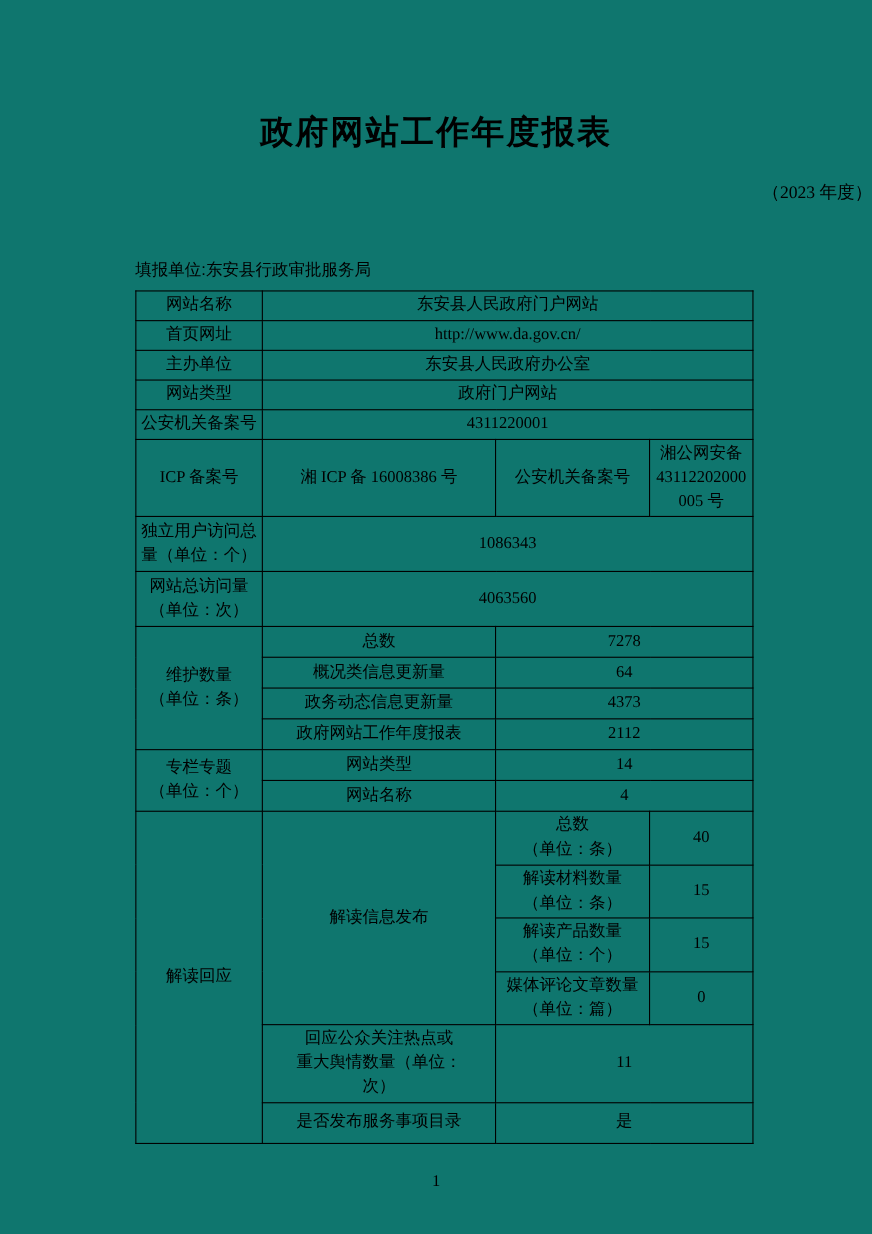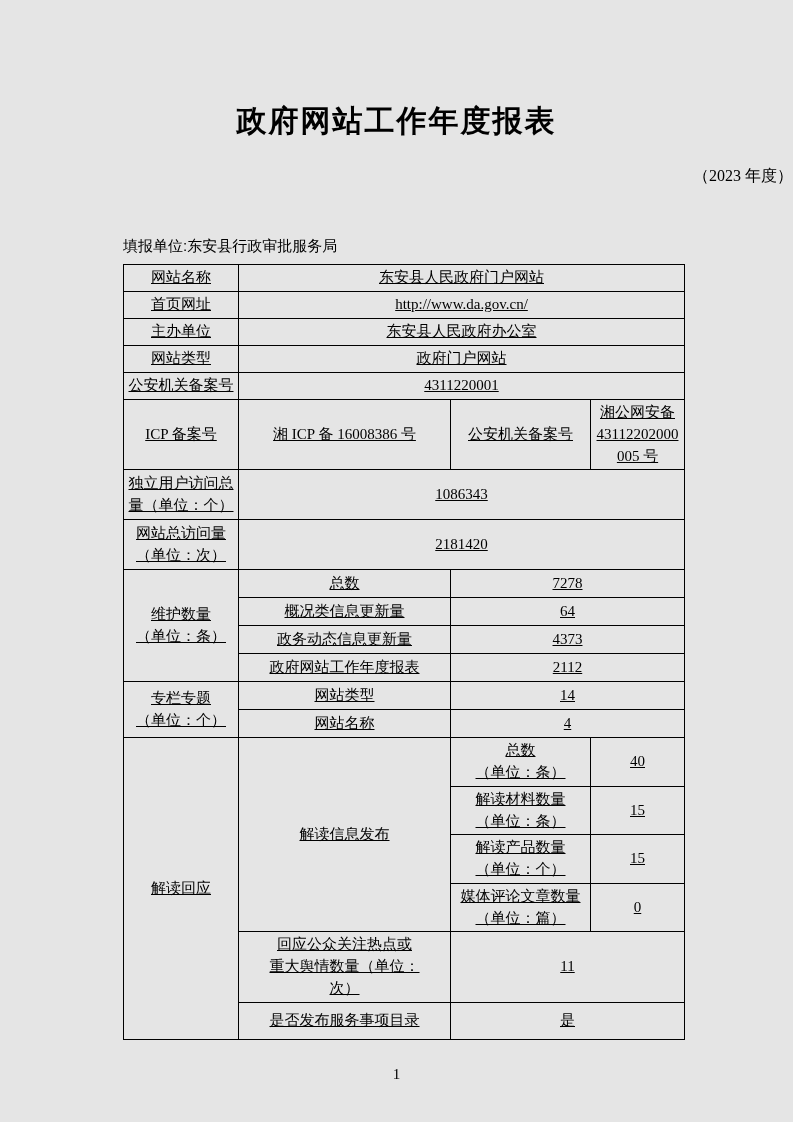--- a/index.html
+++ b/index.html
@@ -1,19 +1,19 @@
 <!DOCTYPE html>
 <html><head>
 <meta charset="utf-8">
 <style>
   html, body { margin: 0; padding: 0; background: #ffffff; }
   .page {
     width: 793px;
     height: 1122px;
-    background: #e5e5e5;
+    background: #0f766e;
     color: #000;
     font-family: "Liberation Serif", serif;
     position: relative;
     box-sizing: border-box;
     padding-top: 106px;
     overflow: hidden;
   }
   .doc-title {
     text-align: center;
     font-family: "Liberation Sans", sans-serif;
@@ -33,21 +33,20 @@
     font-size: 15px;
     font-weight: normal;
     line-height: 20px;
     font-family: "Liberation Sans", sans-serif;
   }
   table.report {
     border-collapse: collapse;
     table-layout: fixed;
     width: 561px;
     margin: 8px 14px 0 123px;
-    text-decoration: underline;
   }
   table.report td {
     border: 1px solid #000;
     text-align: center;
     vertical-align: middle;
     font-size: 15px;
     line-height: 1.45;
     padding: 2px 4px;
     white-space: pre-line;
     word-break: break-all;
@@ -113,21 +112,21 @@
 005 号</td>
       </tr>
       <tr class="h50">
         <td>独立用户访问总
 量（单位：个）</td>
         <td colspan="3">1086343</td>
       </tr>
       <tr class="h50">
         <td>网站总访问量
 （单位：次）</td>
-        <td colspan="3">2181420</td>
+        <td colspan="3">4063560</td>
       </tr>
 
       <tr class="h28">
         <td rowspan="4">维护数量
 （单位：条）</td>
         <td>总数</td>
         <td colspan="2">7278</td>
       </tr>
       <tr class="h28">
         <td>概况类信息更新量</td>

